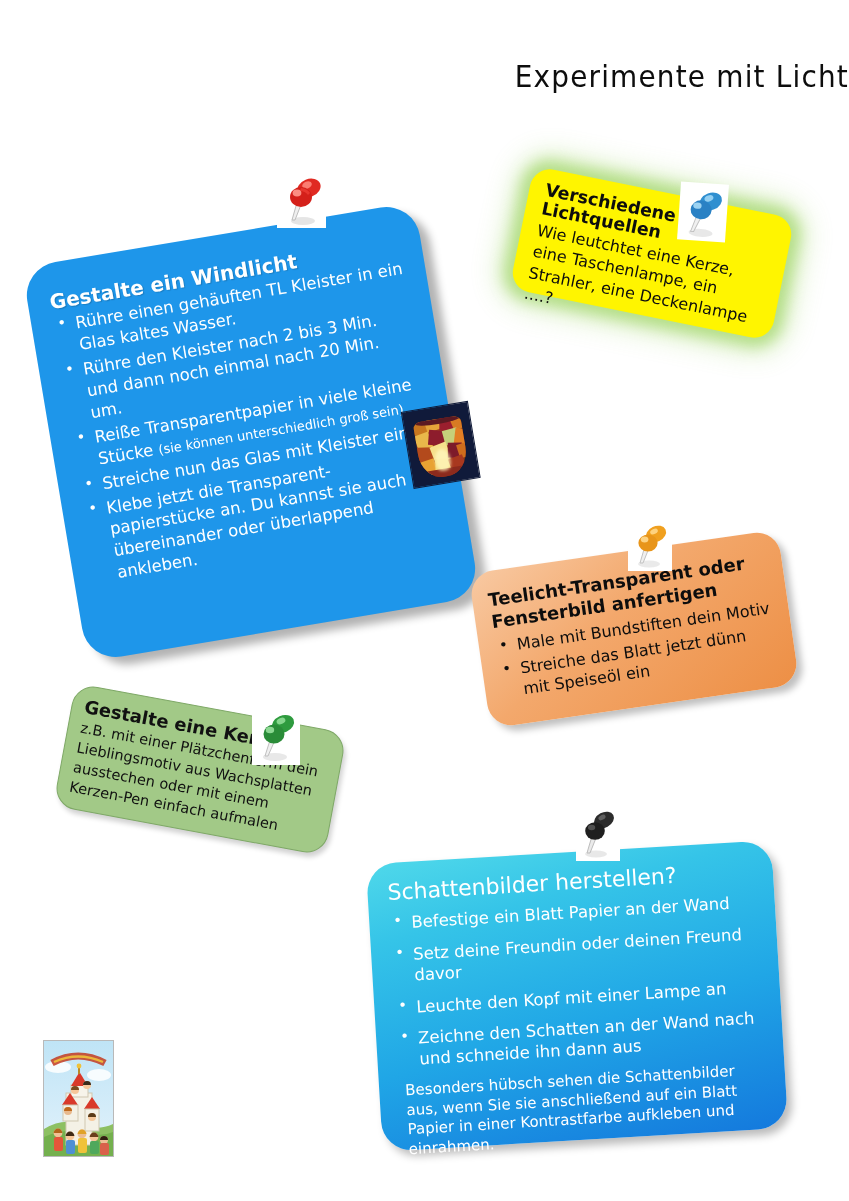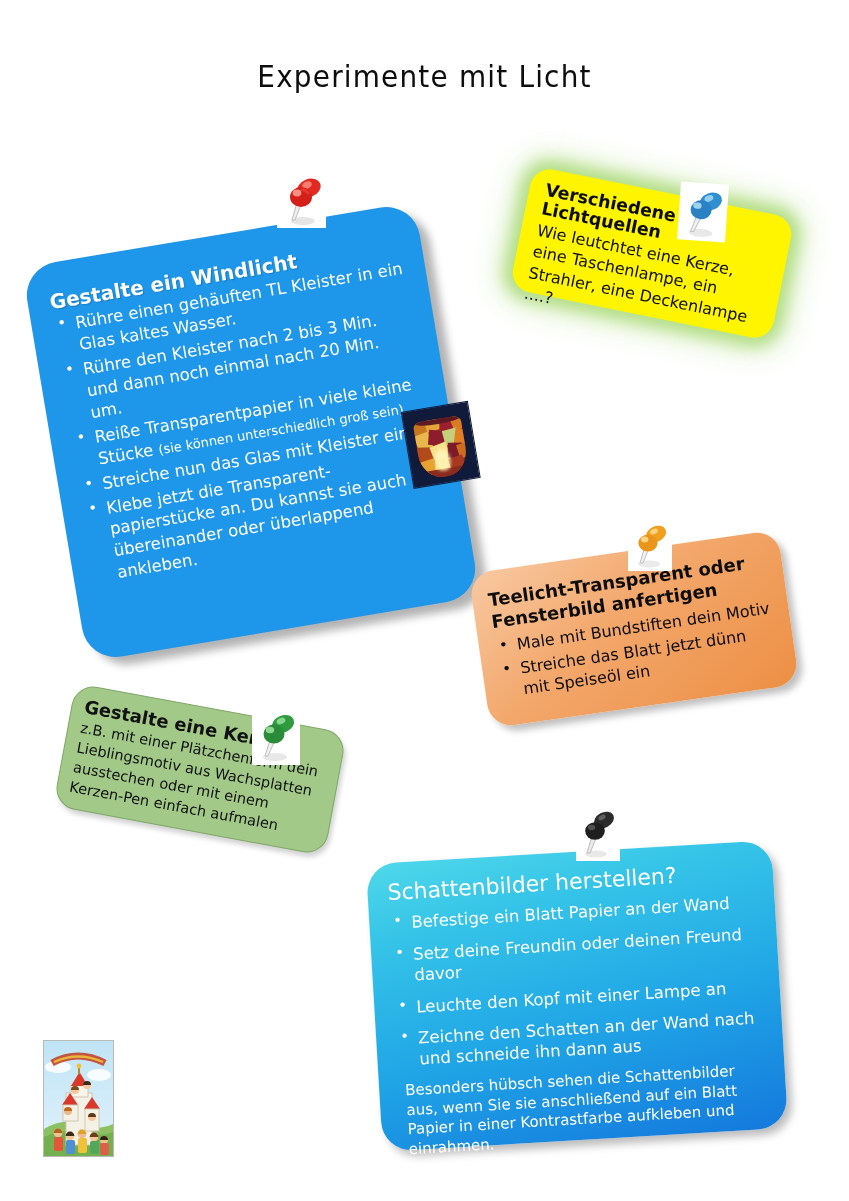--- a/index.html
+++ b/index.html
@@ -22,21 +22,21 @@
     height: 1201px;
     background: #ffffff;
   }
 
   
   .page-title {
     position: absolute;
     left: 0;
     top: 58px;
     width: 849px;
-    text-align: center;
+    text-align: right;
     font-family: "DejaVu Sans", sans-serif;
     font-size: 31px;
     font-weight: 400;
     letter-spacing: 1.2px;
     color: #0d0d0d;
     font-stretch: semi-condensed;
   }
 
   
   .note {

